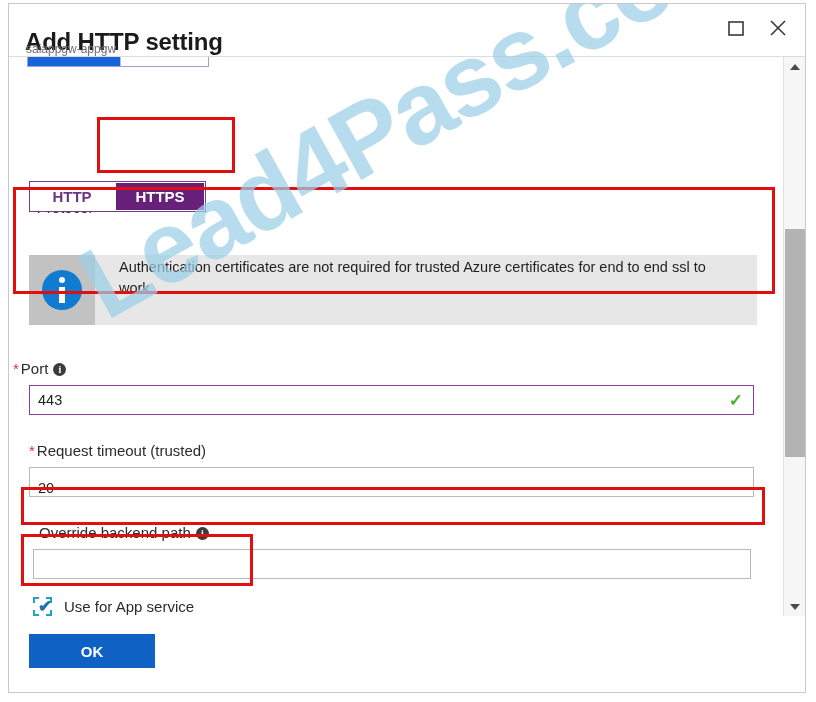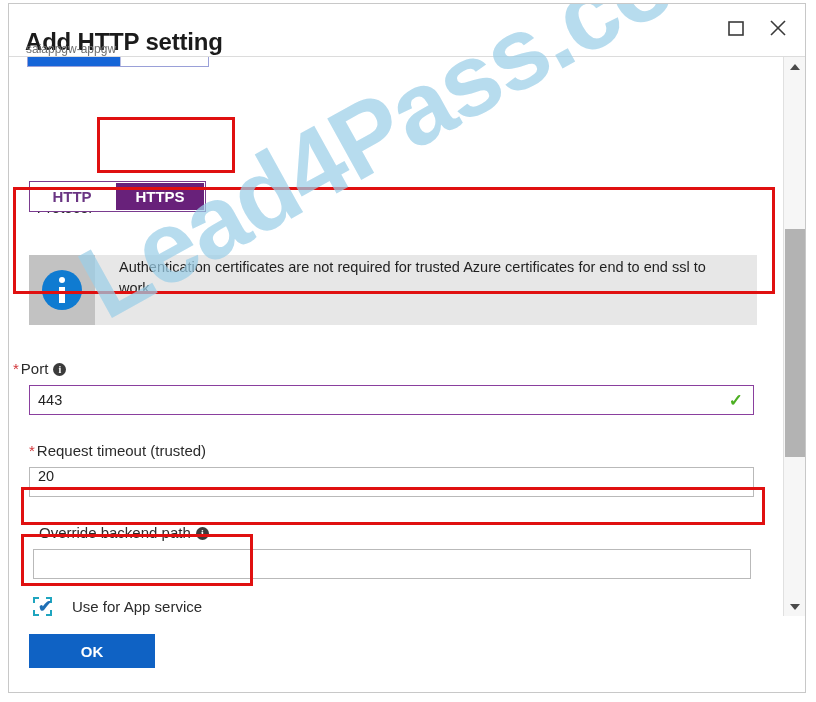--- a/index.html
+++ b/index.html
@@ -217,21 +217,21 @@
   }
 
   
   .tb {
     position: absolute;
     height: 30px;
     background: #ffffff;
     box-sizing: border-box;
     display: flex;
     align-items: center;
-    padding: 12px 8px;
+    padding: 0 8px;
     font-size: 14.5px;
     color: #1f1f1f;
   }
   .tb.focused { border: 1px solid #8a3f9e; }
   .tb.normal  { border: 1px solid #b9b9b9; }
   .tb .val { flex: 1; }
   .check-ok {
     color: #4caf22;
     font-size: 17px;
     font-weight: bold;
@@ -258,21 +258,21 @@
   .cmark {
     position: absolute;
     left: 3px;
     top: -2px;
     font-size: 17px;
     font-weight: bold;
     line-height: 19px;
   }
   .cmark.blue { color: #1f6fb5; }
   .cb-label {
-    margin-left: 20px;
+    margin-left: 12px;
     font-size: 15px;
     color: #2b2b2b;
     white-space: nowrap;
   }
 
   
   .vscroll {
     position: absolute;
     right: 0;
     top: 0;

